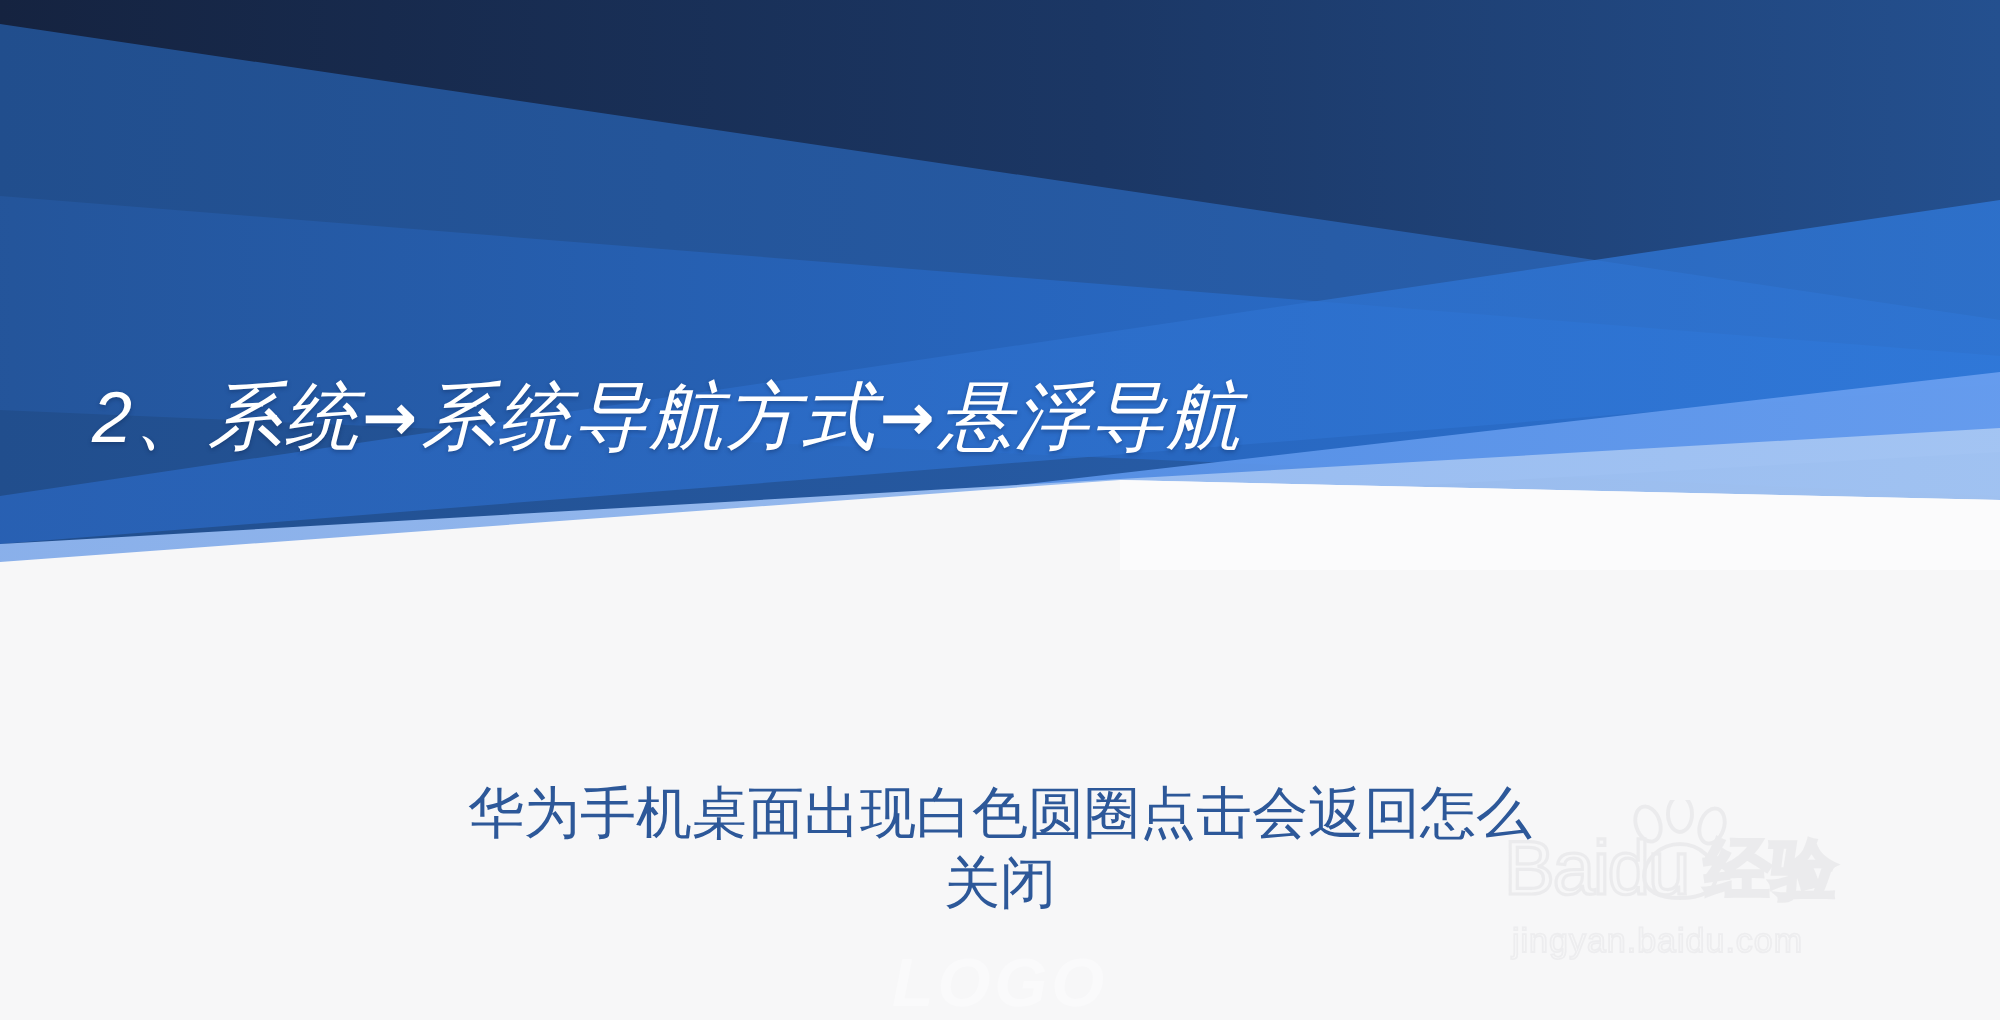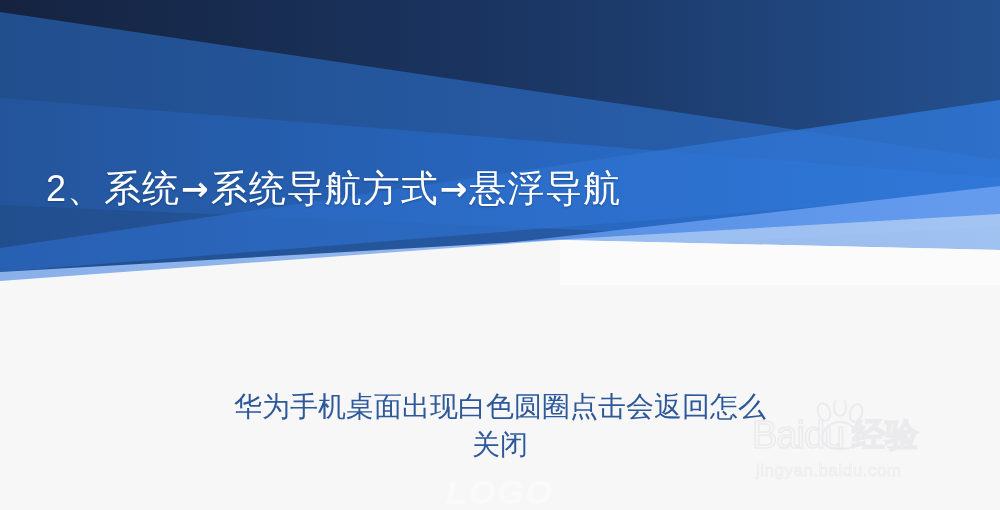--- a/index.html
+++ b/index.html
@@ -55,39 +55,40 @@
     font-size: 33px;
     font-weight: bold;
     vertical-align: 1px;
     padding: 0 1px;
   }
   .headline .num {
     font-family: "Liberation Sans", sans-serif;
     font-size: 36px;
   }
   #headline-1 { top: 66px; }
-  #headline-2 { top: 164px; }
+  #headline-2 { top: 184px; font-style: italic; }
 
   
   #caption {
     position: absolute;
     left: 0;
     top: 388px;
     width: 1000px;
     text-align: center;
     color: #2d5899;
     font-size: 28px;
     line-height: 38px;
     font-family: "Liberation Sans", "DejaVu Sans", sans-serif;
   }
   #caption .cap-line {
     display: block;
   }
   #caption .cap-line-2 {
     display: block;
+    font-family: Liberation Mono, monospace;
   }
 
   
   #logo-watermark {
     position: absolute;
     left: 0;
     top: 473px;
     width: 1000px;
     text-align: center;
     color: #fafafb;

